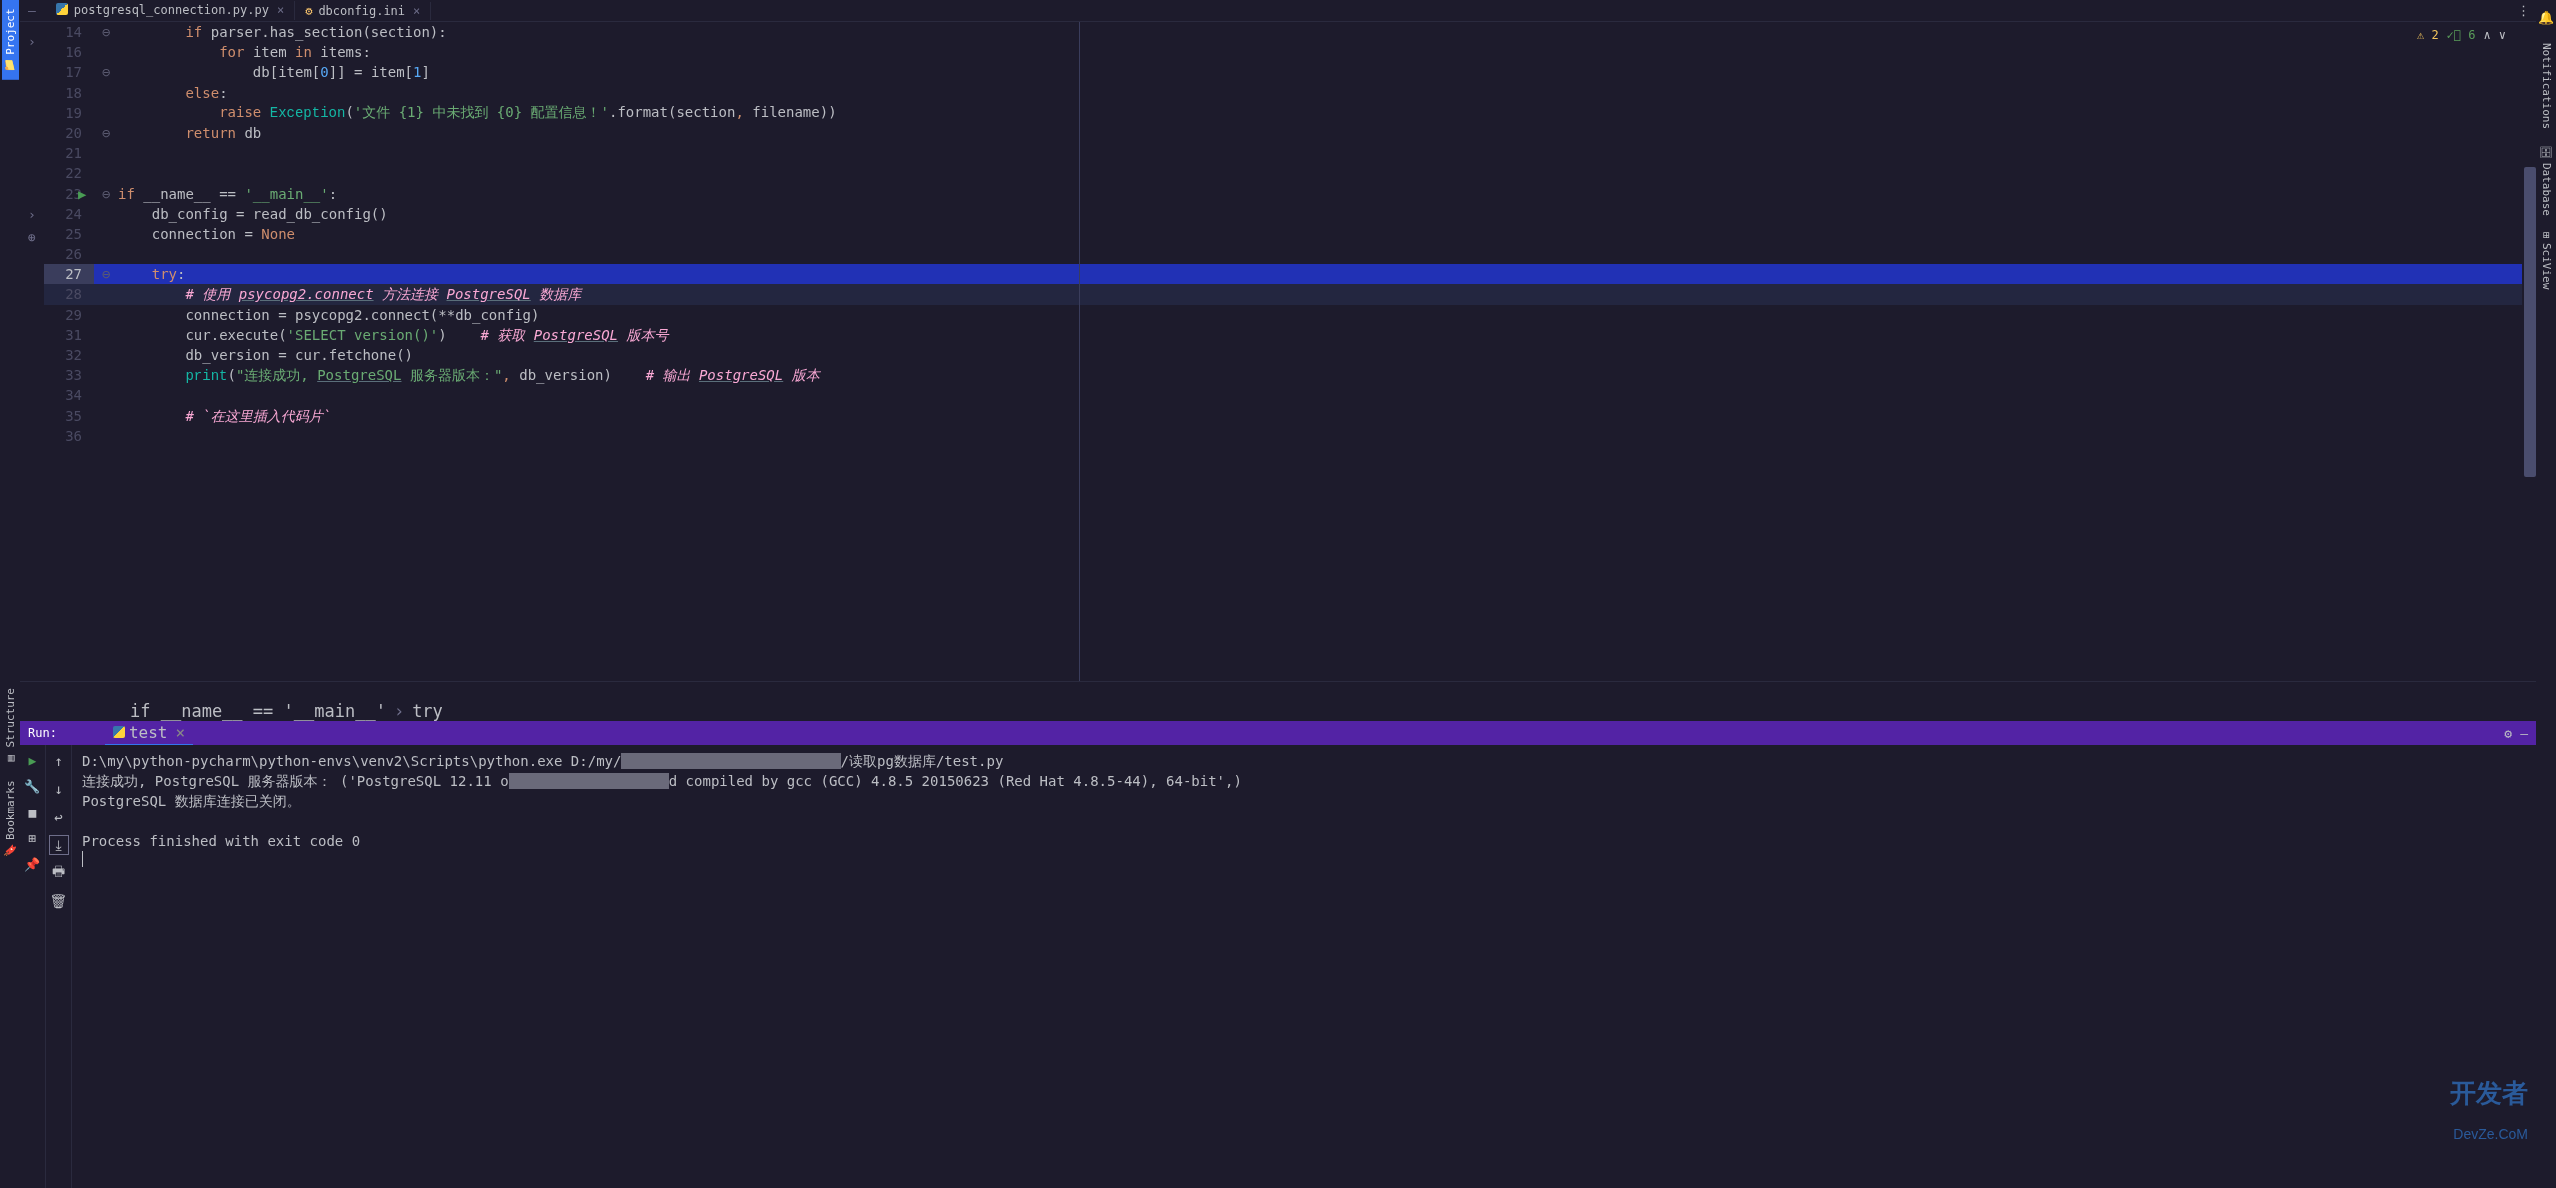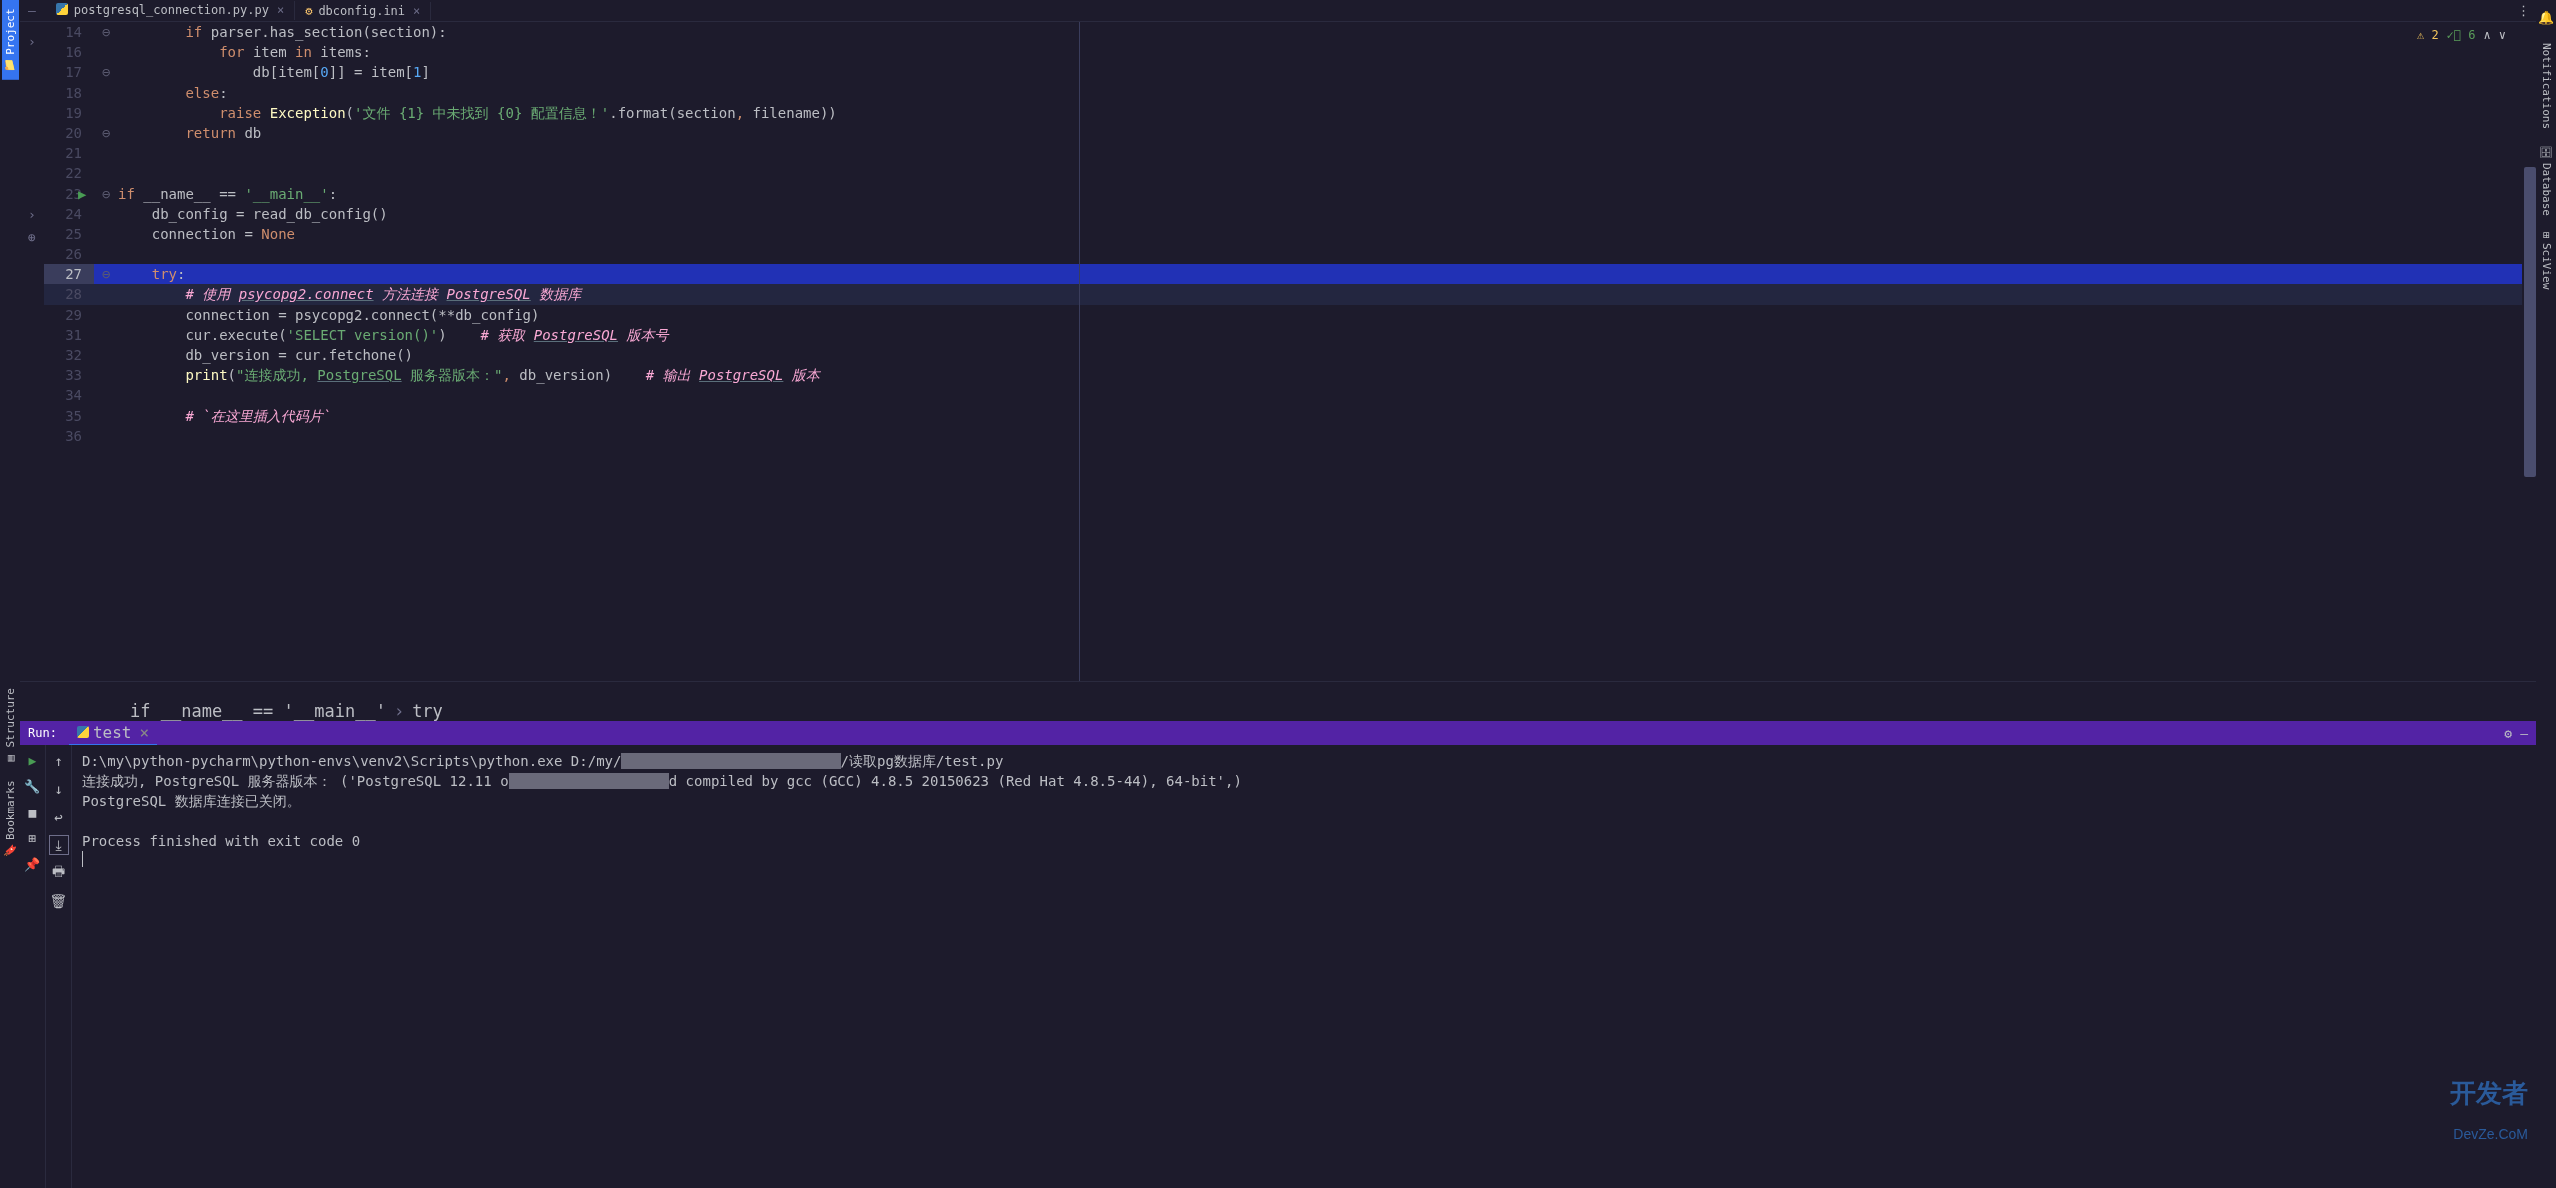--- a/index.html
+++ b/index.html
@@ -213,21 +213,21 @@
   width: 12px;
   height: 310px;
   background: #4a4d6e;
   border-radius: 2px;
 }
 
 .kw { color: #cf8e6d; }
 .str { color: #6aab73; }
 .num { color: #57a8f5; }
 .cmt { color: #f9a8d4; font-style: italic; }
-.builtin { color: #fef9c3; }
+.builtin { color: #14b8a6; font-family: Liberation Mono, monospace; }
 .ul { text-decoration: underline; text-decoration-color: #5a6e7a; }
 
 .breadcrumb-bar {
   height: 40px;
   background: #1d1b2c;
   border-top: 1px solid #2a2a3e;
   display: flex;
   align-items: flex-end;
   padding-left: 110px;
   font-size: 17px;
@@ -242,20 +242,21 @@
   height: 467px;
   display: flex;
   flex-direction: column;
 }
 .run-header {
   height: 24px;
   background: #5323a5;
   display: flex;
   align-items: center;
   padding: 0 8px;
+  gap: 36px;
 }
 .run-header .run-label {
   color: #fff;
   font-size: 12px;
   margin-right: 12px;
 }
 .run-header .run-tab {
   display: flex;
   align-items: center;
   gap: 4px;

